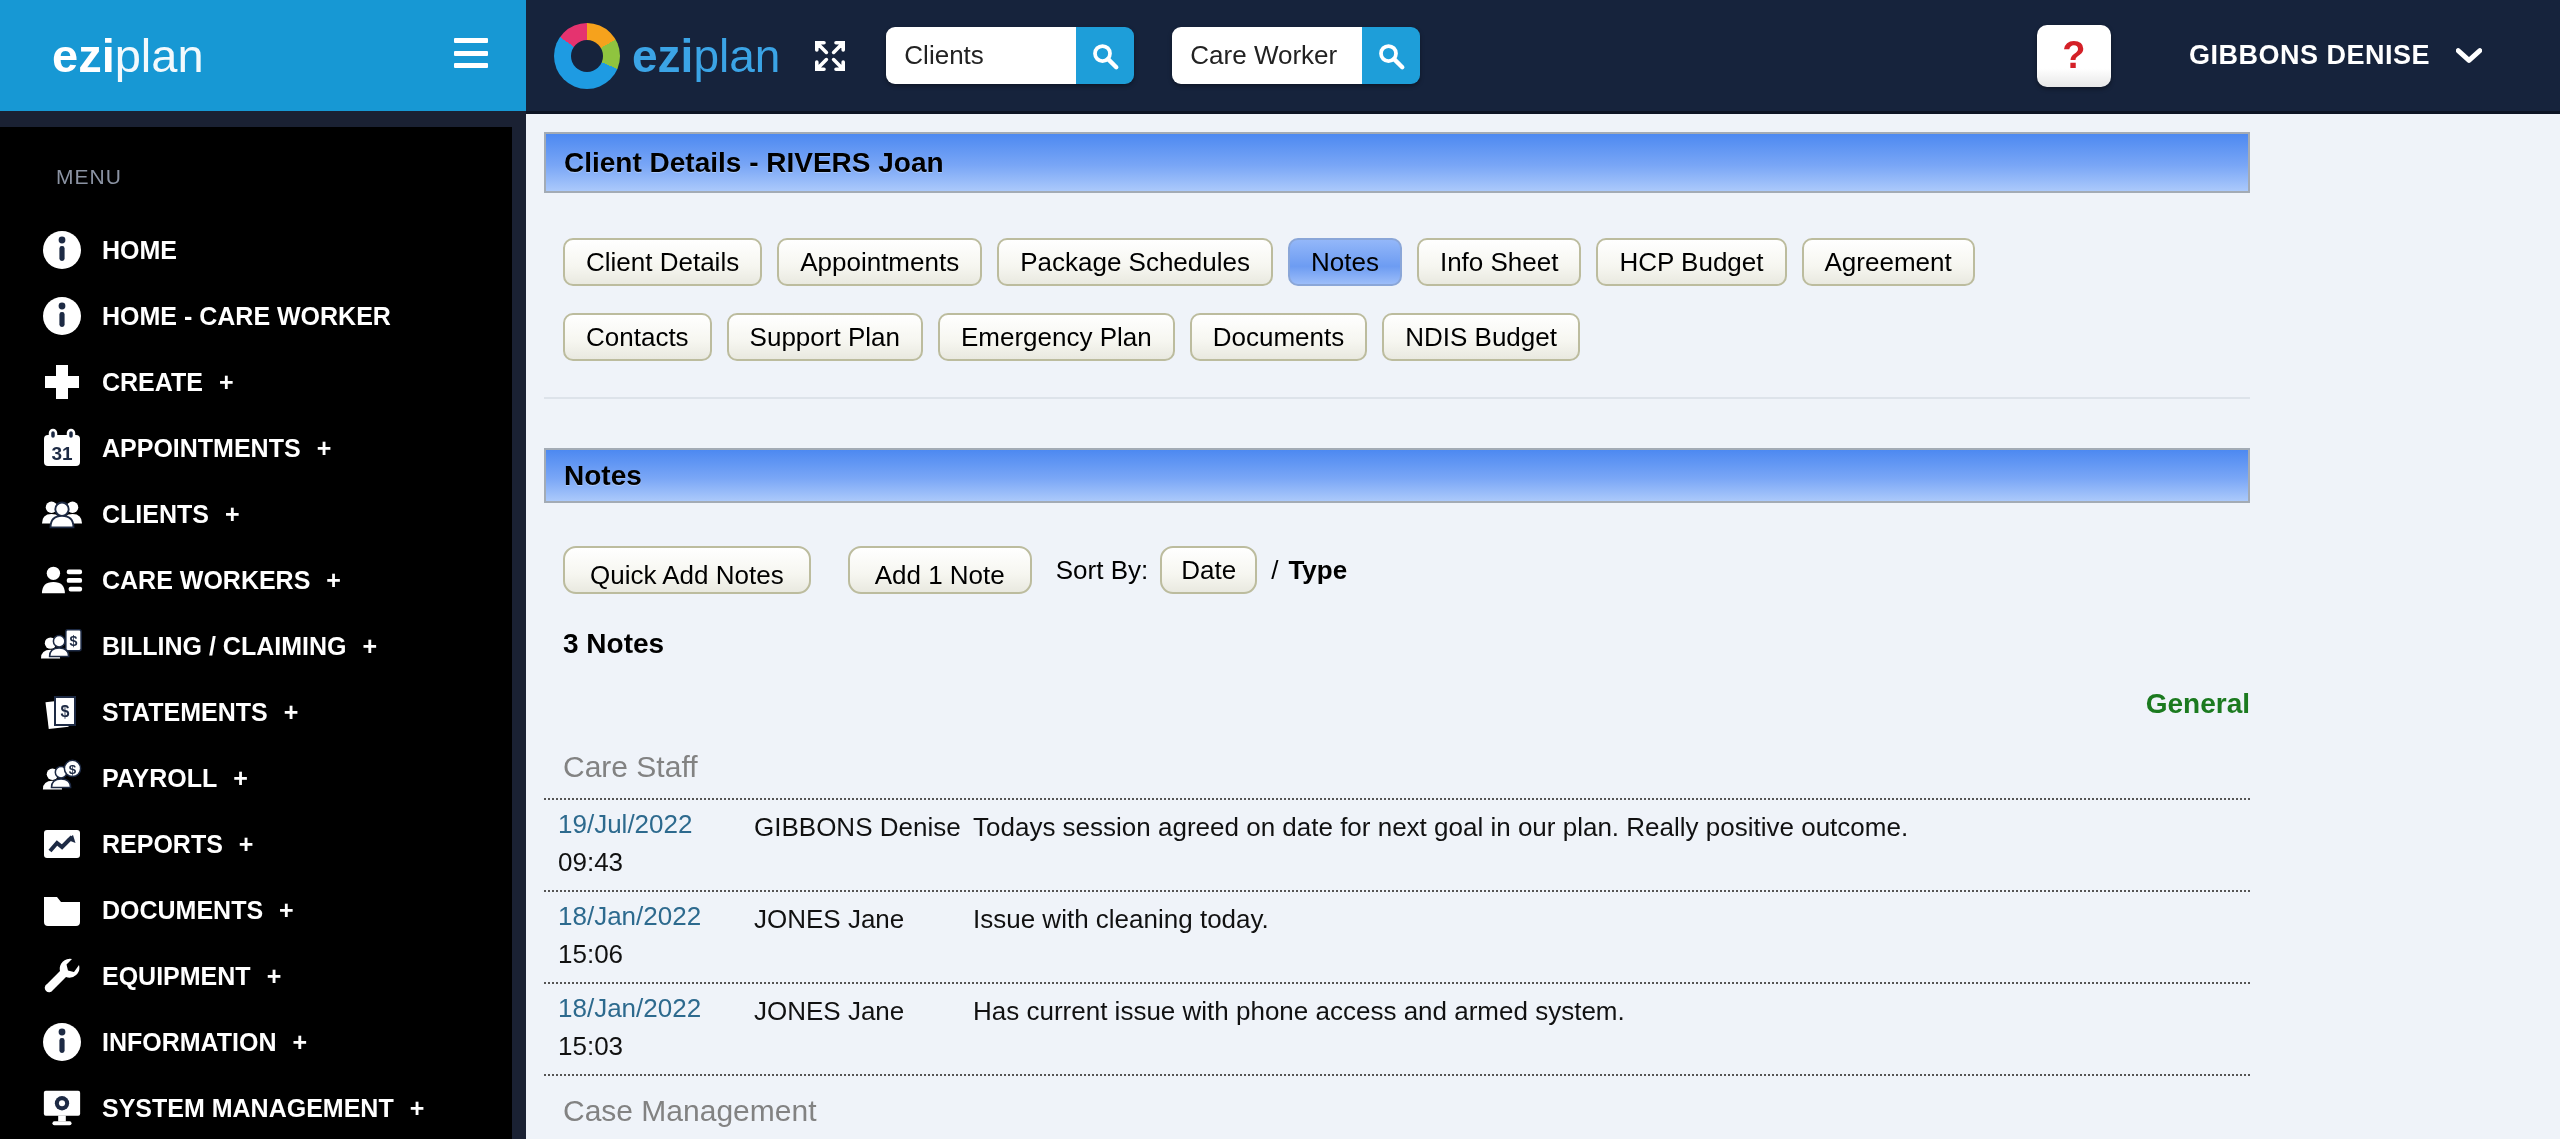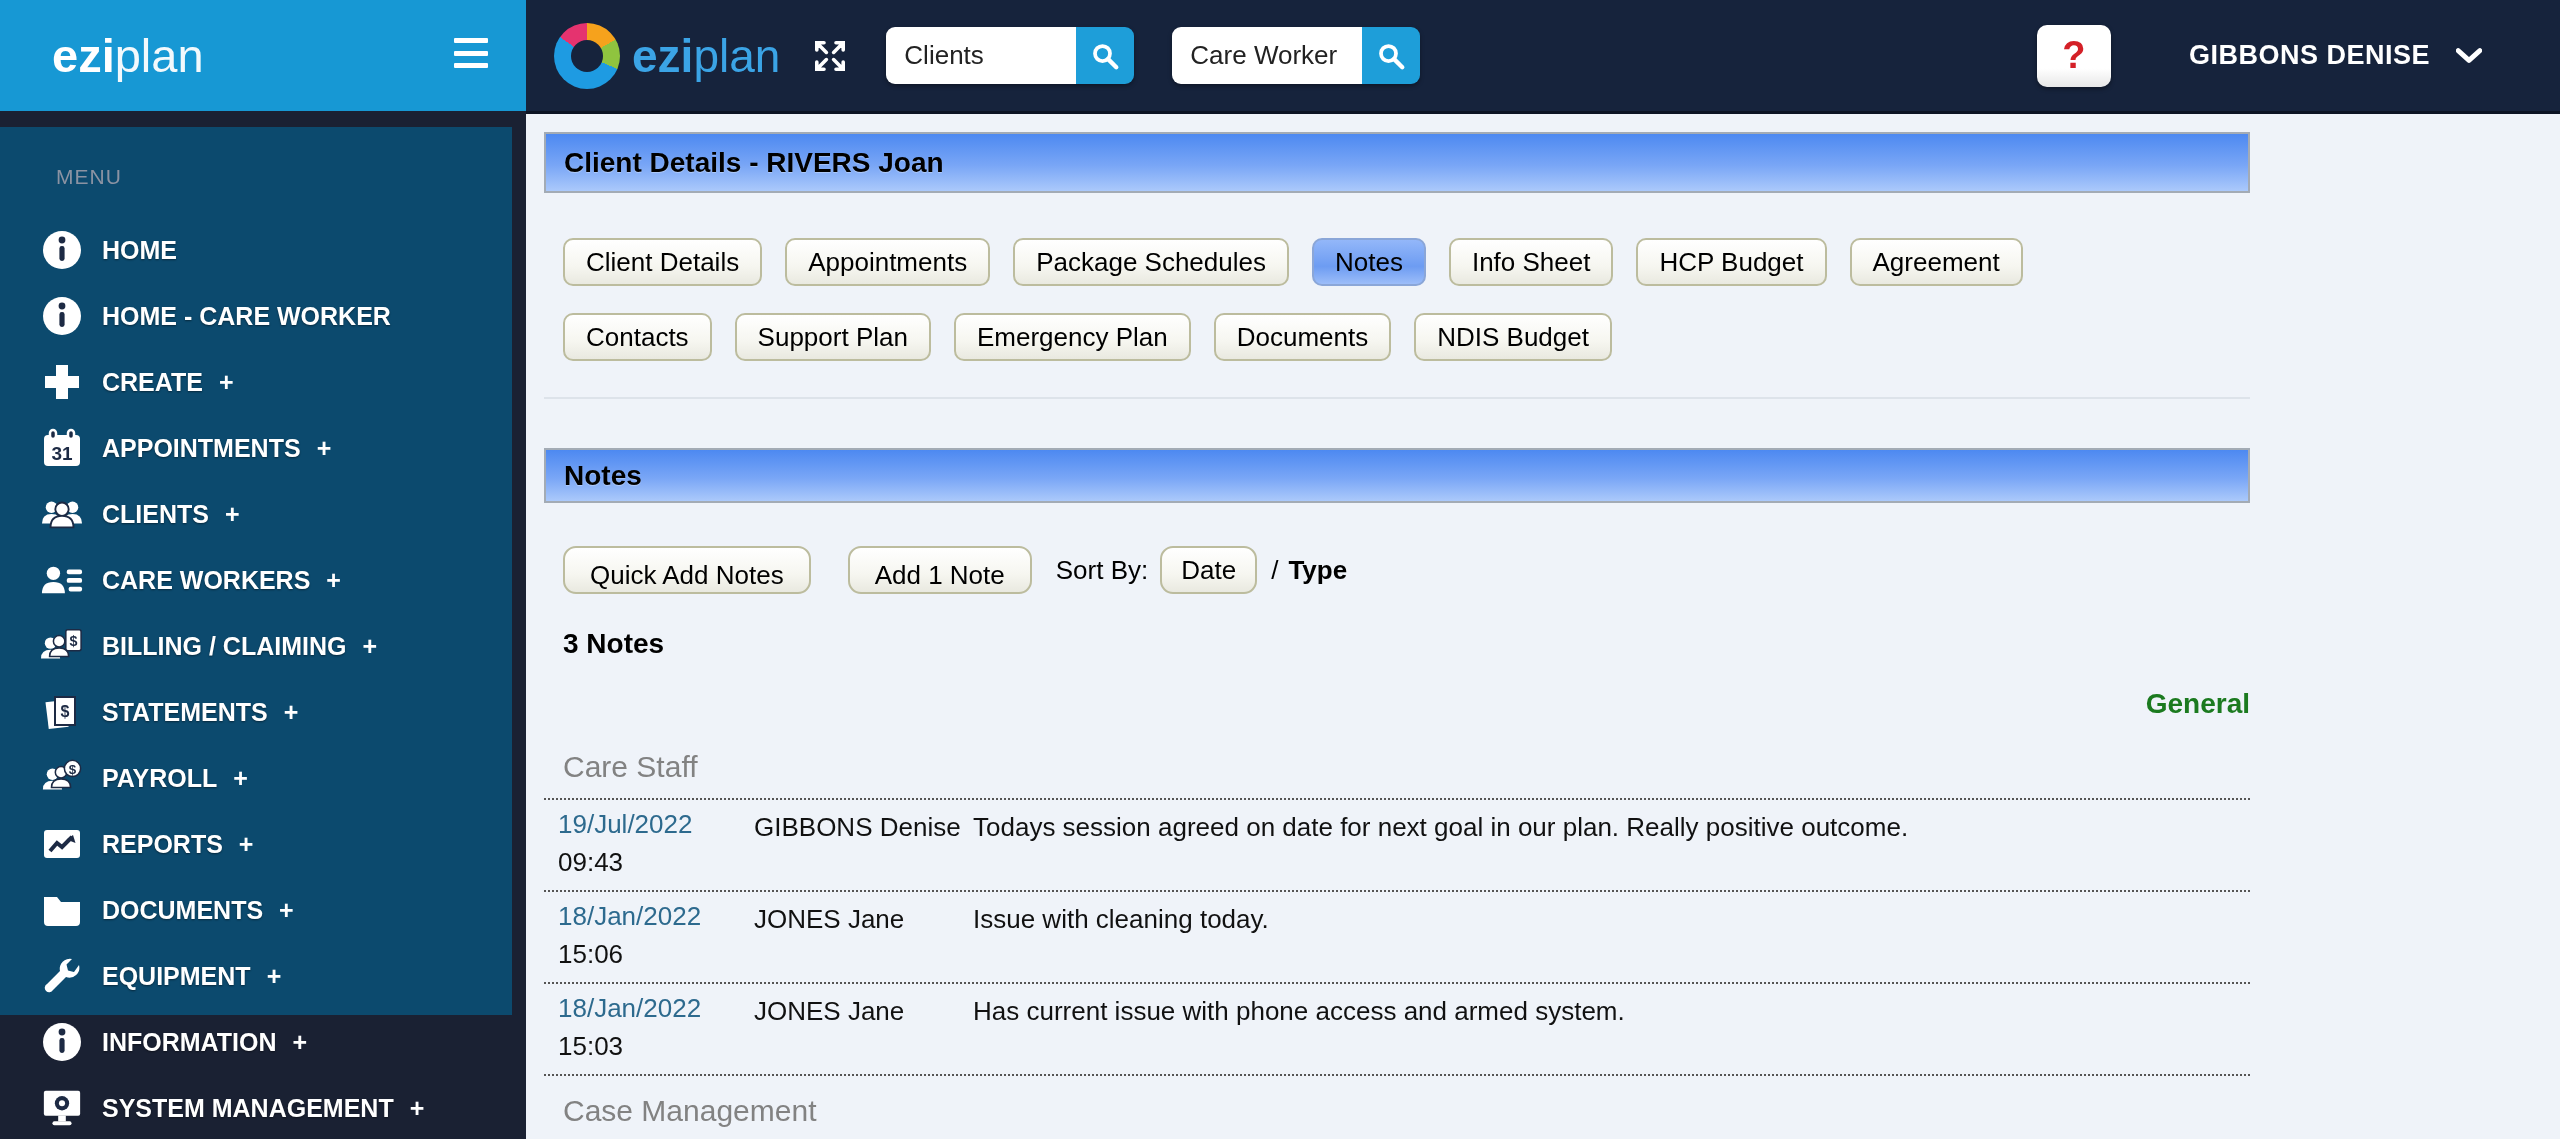--- a/index.html
+++ b/index.html
@@ -9,21 +9,21 @@
   
   .sidebar { position:absolute; left:0; top:0; width:526px; height:1139px; background:#1a2133; }
   .sidebar-header { position:absolute; left:0; top:0; width:526px; height:111px;
     background:#1798d4; display:flex; align-items:center; }
   .sidebar-logo { margin-left:52px; font-size:47px; color:#fff; letter-spacing:0; }
   .sidebar-logo .b { font-weight:bold; }
   .sidebar-logo .l { font-weight:300; opacity:.95; }
   .hamburger { position:absolute; right:38px; top:38px; width:34px; height:30px;
     display:flex; flex-direction:column; justify-content:space-between; cursor:pointer; }
   .hamburger span { display:block; height:5px; background:#fff; border-radius:1px; }
-  .sidebar-panel { position:absolute; left:0; top:127px; width:512px; height:888px; background:#0c4a6e; }
+  .sidebar-panel { position:absolute; left:0; top:127px; width:512px; height:1012px; background:#000000; }
   .menu-label { color:#8b93a3; font-size:21px; letter-spacing:1px; margin:38px 0 28px 56px; }
   .menu-item { height:66px; display:flex; align-items:center; padding-left:38px; cursor:pointer; color:#fff; }
   .menu-item .mi-icon { width:48px; display:flex; justify-content:center; flex:none; }
   .menu-item .mi-icon svg { width:42px; height:40px; }
   .menu-item .mi-label { font-size:25px; font-weight:bold; margin-left:16px; white-space:nowrap;
     text-shadow:0 1px 2px rgba(0,0,0,.45); }
   .menu-item .mi-plus { font-size:25px; font-weight:bold; margin-left:16px; }
 
   
   .topbar { position:absolute; left:526px; top:0; right:0; height:114px; background:#16233c;
@@ -53,21 +53,21 @@
   .user-chevron { margin-left:26px; width:26px; height:16px; }
 
   
   .content { position:absolute; left:526px; top:114px; right:0; bottom:0; background:#eff3f9; overflow:hidden; }
   .content-inner { padding:18px 0 0 18px; width:1724px; }
   .bar { width:1706px; height:61px; border:2px solid #a3abb5;
     background:linear-gradient(180deg,#4d89f1 0%,#79a6f6 55%,#abc9fb 100%);
     display:flex; align-items:center; }
   .bar-title { font-size:28px; font-weight:bold; color:#000; margin-left:18px;
     text-shadow:0 1px 1px rgba(255,255,255,.35); }
-  .tabs-row { display:flex; gap:23px; margin-left:19px; }
+  .tabs-row { display:flex; gap:15px; margin-left:19px; }
   .tabs-row.r1 { margin-top:45px; }
   .tabs-row.r2 { margin-top:27px; }
   .tab-btn { height:48px; padding:0 21px; font-size:26px; color:#000; cursor:pointer;
     border:2px solid #bcbc9e; border-radius:10px;
     background:linear-gradient(180deg,#ffffff 0%,#f6f6f0 60%,#e9e9e0 100%);
     font-family:"Liberation Sans","DejaVu Sans",sans-serif; }
   .tab-btn.active { border-color:#8aa6d8;
     background:linear-gradient(180deg,#93b7f9 0%,#6d9cf2 60%,#9cbdf9 100%); }
   .divider { width:1706px; border-top:2px solid #dde3ea; margin-top:36px; }
   .notes-bar { margin-top:49px; height:55px; }

